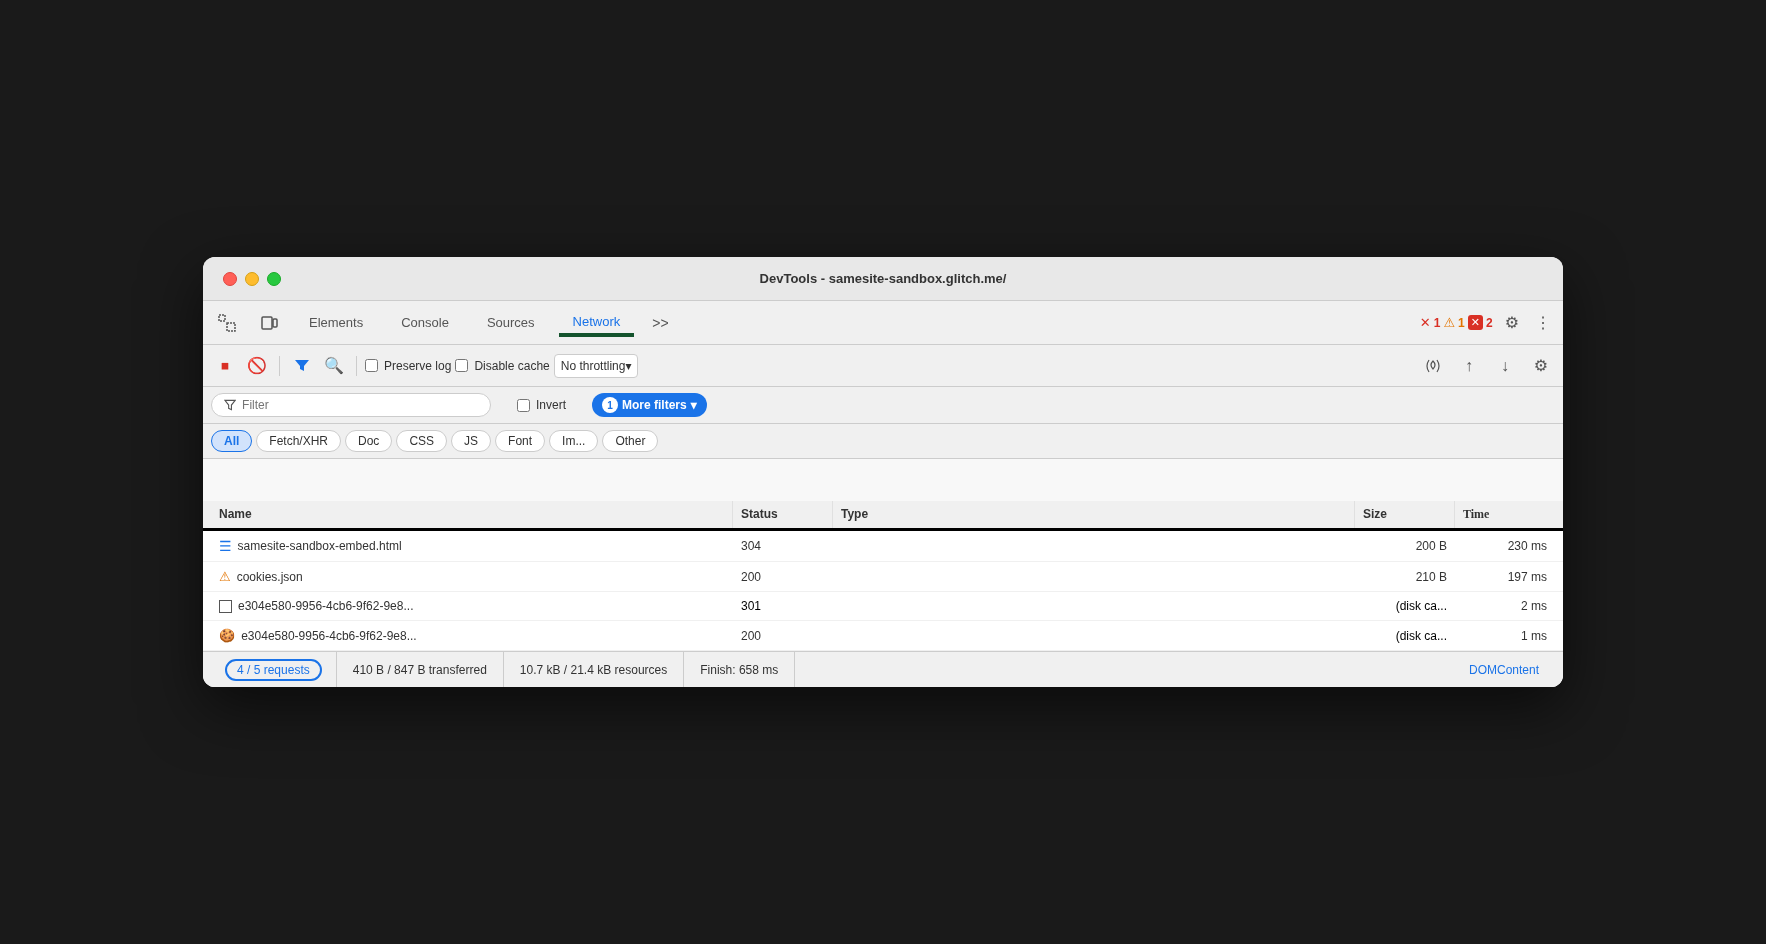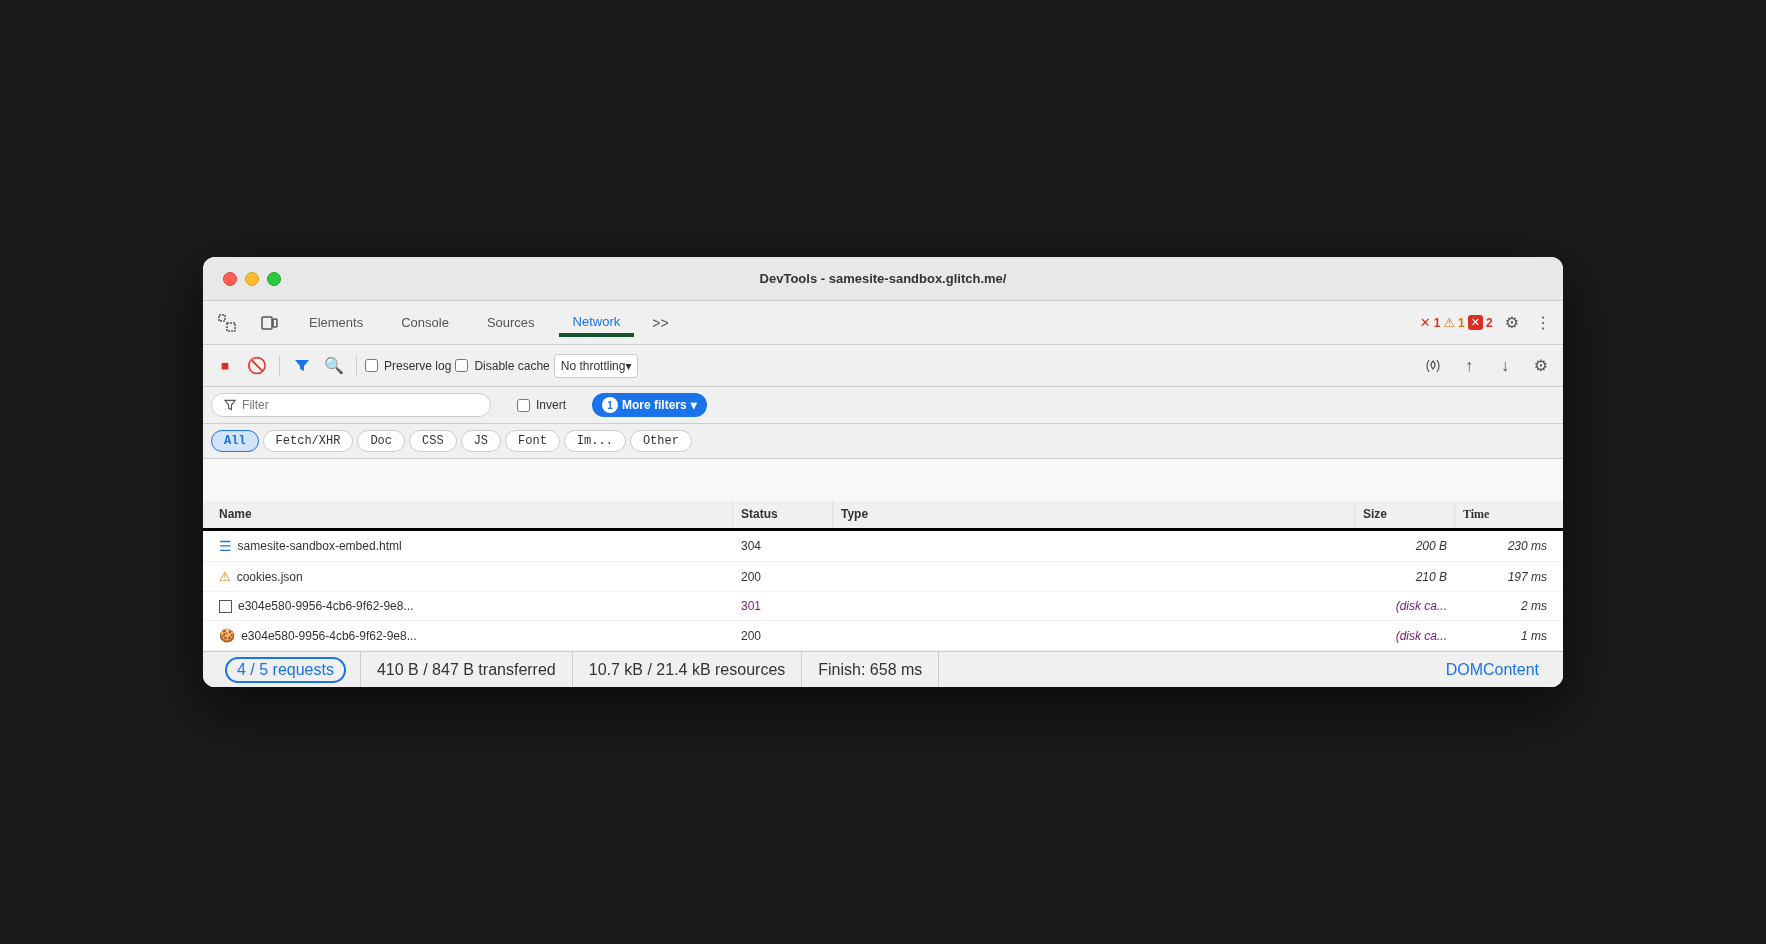--- a/index.html
+++ b/index.html
@@ -241,21 +241,20 @@
     }
     .rf-btn {
       padding: 3px 12px;
       font-size: 12px;
       border: 1px solid #ccc;
       border-radius: 12px;
       background: white;
       color: #333;
       cursor: pointer;
       white-space: nowrap;
-      font-family: Liberation Mono, monospace;
     }
     .rf-btn.active {
       background: #d2e3fc;
       border-color: #1a73e8;
       color: #1a73e8;
       font-weight: 600;
     }
 
     
     .network-table {
@@ -288,22 +287,22 @@
       padding: 7px 8px;
       color: #333;
       font-size: 12px;
       overflow: hidden;
       text-overflow: ellipsis;
       white-space: nowrap;
       display: flex;
       align-items: center;
       gap: 6px;
     }
-    .td.right { text-align: right; justify-content: flex-end; font-style: italic; }
-    .td.muted { color: #701a75; }
+    .td.right { text-align: right; justify-content: flex-end; }
+    .td.muted { color: #000000; }
     .file-icon-doc {
       color: #1a73e8;
       font-size: 14px;
       flex-shrink: 0;
     }
     .file-icon-warn {
       color: #e37400;
       font-size: 13px;
       flex-shrink: 0;
     }
@@ -321,21 +320,21 @@
 
     
     .status-bar {
       display: flex;
       align-items: center;
       background: #f0f0f0;
       border-top: 1px solid #ccc;
       padding: 0 8px;
       height: 36px;
       gap: 0;
-      font-size: 16px;
+      font-size: 12px;
       color: #333;
     }
     .status-item {
       padding: 0 16px;
       border-right: 1px solid #ccc;
       height: 100%;
       display: flex;
       align-items: center;
       white-space: nowrap;
     }

